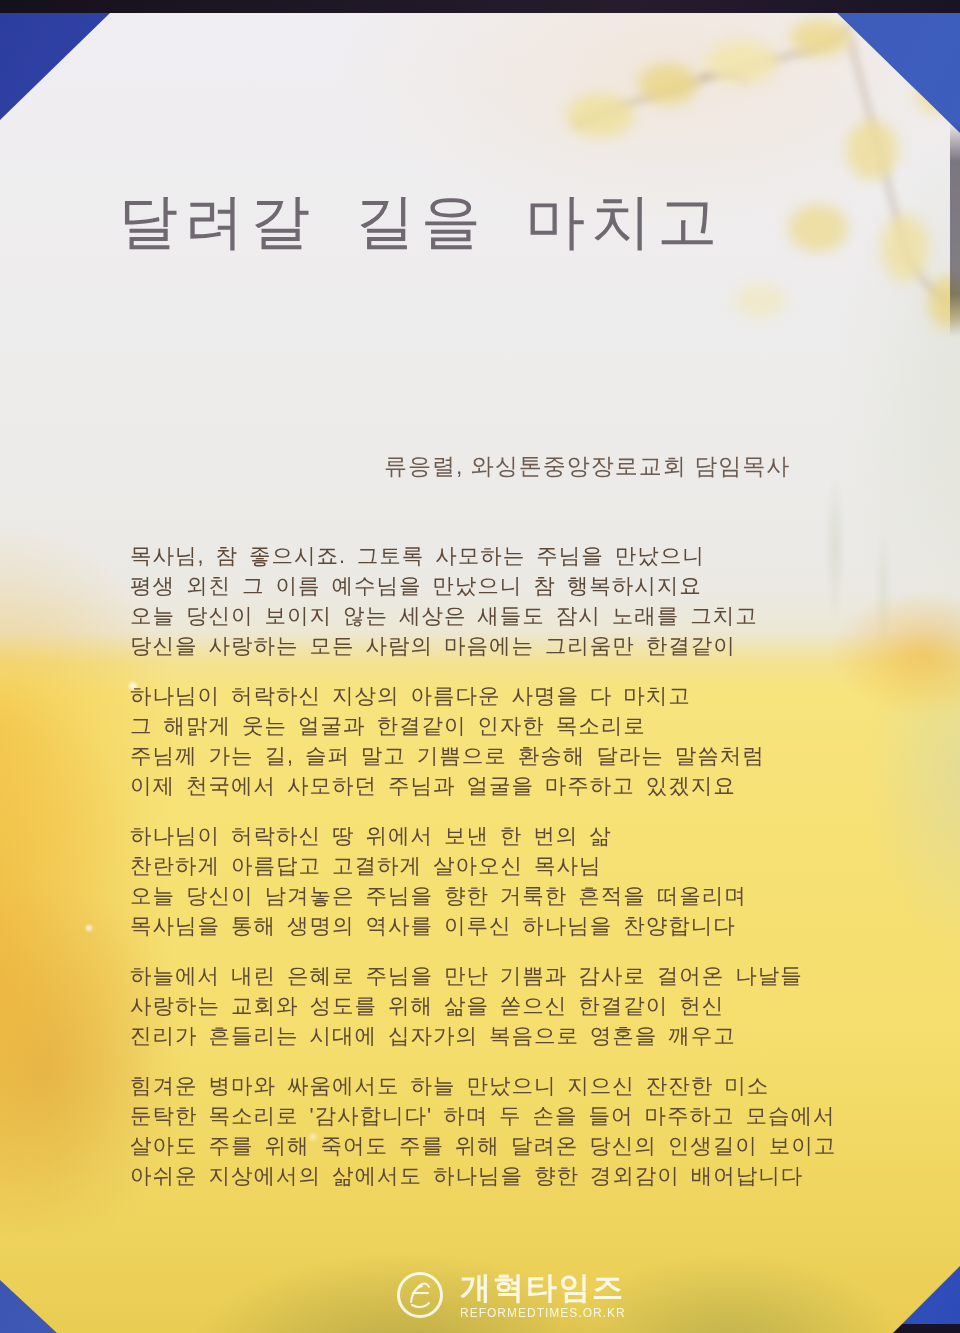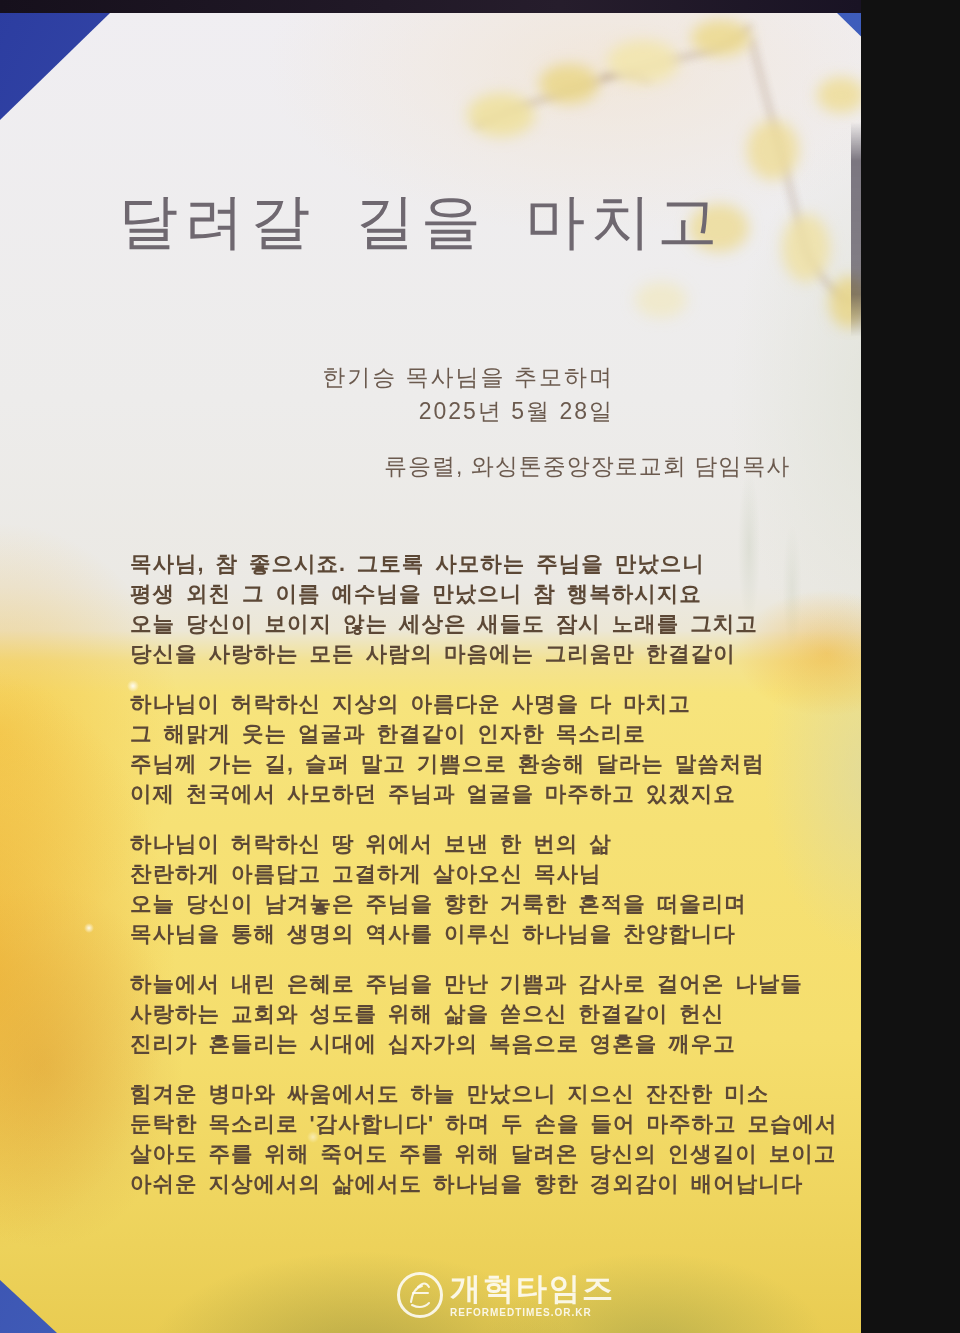--- a/index.html
+++ b/index.html
@@ -1,17 +1,17 @@
 <!DOCTYPE html>
 <html><head>
 <meta charset="utf-8">
 <style>
   html,body{margin:0;padding:0;background:#111;}
   .photo{
-    position:relative;width:861px;height:1333px;overflow:hidden;
+    position:relative;width:960px;height:1333px;overflow:hidden;
     font-family:"Liberation Sans","DejaVu Sans",sans-serif;
   }
   
   .backdrop{
     position:absolute;inset:0;
     background:linear-gradient(115deg,#2c3da0 0%,#3648a9 18%,#3f5ab6 45%,#3d5fc0 70%,#2d4cb8 100%);
   }
   .edge-top{
     position:absolute;top:0;left:0;right:0;height:13px;
     background:linear-gradient(90deg,#16101c,#261d2c 65%,#191324);
@@ -55,34 +55,34 @@
     font-size:23px;line-height:34px;color:#6b5a4e;letter-spacing:2px;white-space:nowrap;
   }
   .author{
     position:absolute;left:384px;top:451px;
     font-size:23px;color:#6b5a4e;letter-spacing:1px;white-space:nowrap;
   }
   .poem{
     position:absolute;left:130px;top:533px;
     font-size:21.5px;color:#5c4836;letter-spacing:1px;word-spacing:4px;
   }
-  .stanza{margin:16px 0 20px 0;font-weight:bold;}
+  .stanza{margin:8px 0 20px 0;}
   .poem-line{height:30px;line-height:30px;white-space:nowrap;}
   .watermark{
-    position:absolute;left:397px;top:1272px;display:flex;align-items:center;gap:7px;
+    position:absolute;left:397px;top:1272px;display:flex;gap:17px;
     color:rgba(255,255,255,.85);
   }
   .wm-circle{
     width:46px;height:46px;box-sizing:border-box;flex:0 0 auto;
     border:3px solid rgba(255,255,255,.85);border-radius:50%;
     display:flex;align-items:center;justify-content:center;
   }
   .wm-text{display:flex;flex-direction:column;}
   .wm-name{font-size:31px;font-weight:700;letter-spacing:2px;line-height:1;white-space:nowrap;}
-  .wm-url{font-size:10px;font-weight:700;letter-spacing:1px;margin-top:3px;white-space:nowrap;}
+  .wm-url{font-size:12px;font-weight:400;letter-spacing:1px;margin-top:3px;white-space:nowrap;}
 </style>
 </head>
 <body>
 
 <div class="photo">
   <div class="backdrop"></div>
   <div class="edge-top"></div>
   <div class="edge-bottom-right"></div>
 
   <div class="paper">
@@ -111,24 +111,20 @@
         <ellipse cx="872" cy="150" rx="26" ry="30" fill="#eedc96" opacity=".8"></ellipse>
         <ellipse cx="818" cy="228" rx="30" ry="24" fill="#ecd98e" opacity=".75"></ellipse>
         <ellipse cx="905" cy="248" rx="24" ry="34" fill="#efe0a0" opacity=".8"></ellipse>
         <ellipse cx="948" cy="302" rx="20" ry="26" fill="#e9d583" opacity=".8"></ellipse>
         <ellipse cx="760" cy="300" rx="26" ry="18" fill="#f1e7b8" opacity=".6"></ellipse>
       </g>
     </svg>
 
     <h1 class="title">달려갈 길을 마치고</h1>
 
-    <div class="dedication">
-      <div>한기승 목사님을 추모하며</div>
-      <div>2025년 5월 28일</div>
-    </div>
 
     <div class="author">류응렬, 와싱톤중앙장로교회 담임목사</div>
 
     <div class="poem">
       <div class="stanza">
         <div class="poem-line">목사님, 참 좋으시죠. 그토록 사모하는 주님을 만났으니</div>
         <div class="poem-line">평생 외친 그 이름 예수님을 만났으니 참 행복하시지요</div>
         <div class="poem-line">오늘 당신이 보이지 않는 세상은 새들도 잠시 노래를 그치고</div>
         <div class="poem-line">당신을 사랑하는 모든 사람의 마음에는 그리움만 한결같이</div>
       </div>

